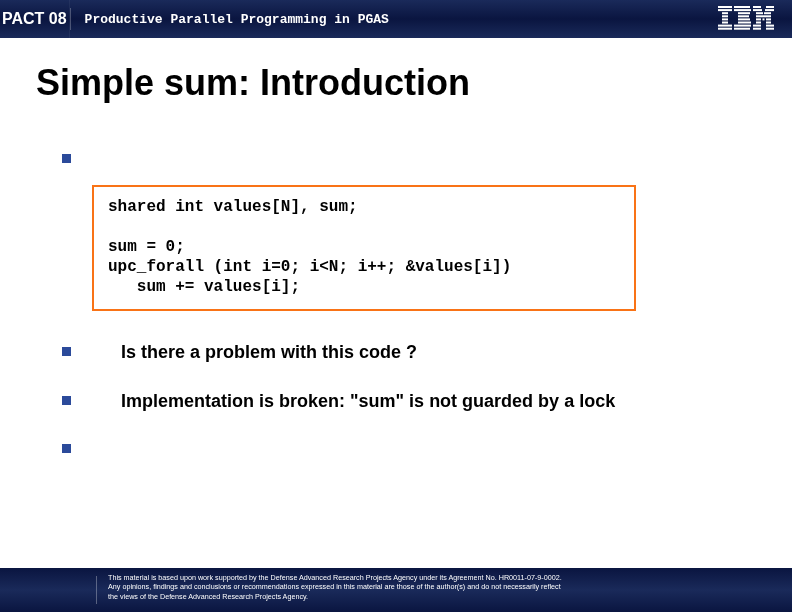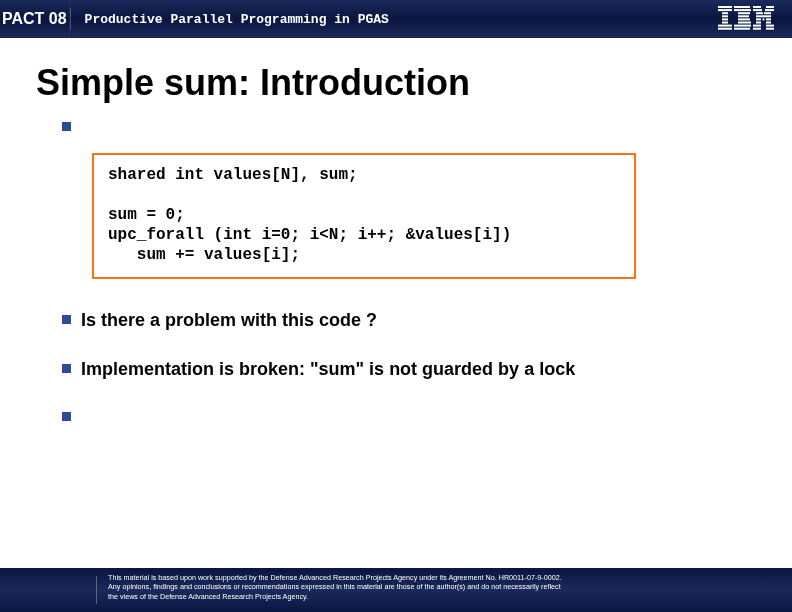--- a/index.html
+++ b/index.html
@@ -48,31 +48,31 @@
     height: 24px;
   }
   .ibm-logo svg { width: 56px; height: 24px; }
   .main {
     padding: 24px 36px 0 36px;
   }
   .slide-title {
     font-size: 36px;
     font-weight: bold;
     color: #000;
-    margin-bottom: 12px;
+    margin-bottom: 44px;
   }
   .bullets {
     padding-left: 26px;
   }
   .bullet {
     display: flex;
     align-items: flex-start;
     margin-bottom: 22px;
   }
-  .bullet-alt { margin-bottom: 26px; }
+  .bullet-alt { margin-bottom: 26px; gap: 40px; }
   .sq {
     width: 9px;
     height: 9px;
     background: #2b4a9a;
     margin-top: 6px;
     margin-right: 10px;
     flex-shrink: 0;
   }
   .bullet-text {
     font-size: 18px;

